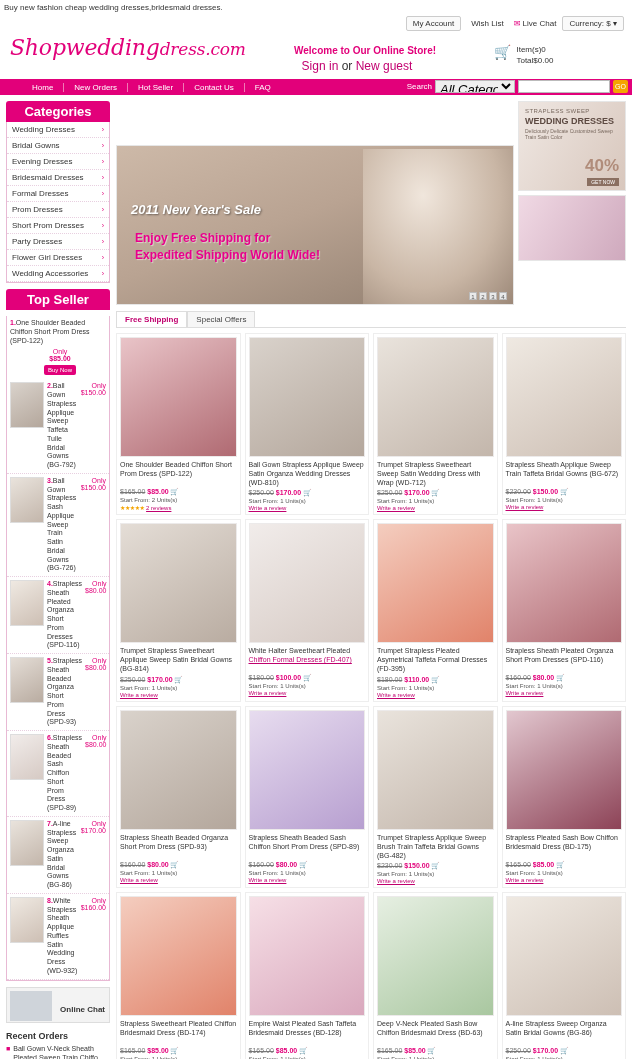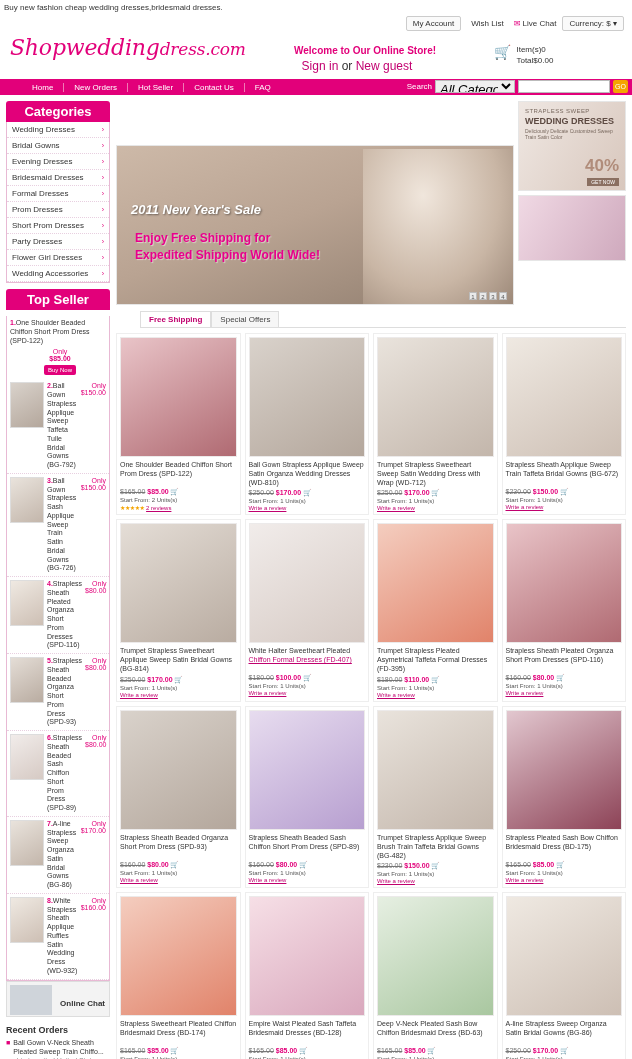--- a/index.html
+++ b/index.html
@@ -65,21 +65,21 @@
   .tsitem .price .only { color:#e2007a; }
   .big-first { display:block; }
   .big-first .row1 { font-size:7px; line-height:1.25; padding:3px; }
   .big-first .row1 .num { color:#e2007a; font-weight:bold; }
   .big-first .row2 { display:flex; gap:4px; padding:0 3px 4px 3px; align-items:flex-start; }
   .big-first .pbox { flex:1; text-align:center; font-size:7px; }
   .big-first .pbox .only { color:#e2007a; }
   .big-first .pbox .amt { color:#e2007a; font-weight:bold; }
   .buynow { background:#e2007a; color:#fff; font-size:6px; padding:2px 4px; border-radius:2px; display:inline-block; margin-top:3px;}
 
-  .chatbox { border:1px solid #ddd; height:36px; background:#f3f3f3; position:relative; overflow:hidden; }
+  .chatbox { margin-top:6px; border:1px solid #ddd; height:36px; background:#f3f3f3; position:relative; overflow:hidden; }
   .chatbox .ph { position:absolute; left:3px; top:3px; width:42px; height:30px; background:#cfd4da; }
   .chatbox .t { position:absolute; right:4px; bottom:8px; font-size:8px; font-weight:bold; color:#333; }
 
   .recent { margin-top:8px; }
   .recent h4 { margin:0 0 3px 0; font-size:9px; font-weight:bold; color:#333; }
   .recent .ritem { display:flex; gap:3px; font-size:7px; line-height:1.3; margin-bottom:5px; }
   .recent .ritem .b { color:#e2007a; }
   .recent .ritem .sub { color:#888; }
 
   
@@ -97,21 +97,21 @@
   .sidebanners { width:108px; display:flex; flex-direction:column; gap:4px; }
   .sb1 { height:90px; border:1px solid #e6e6e6; background:linear-gradient(120deg,#efe7e2,#d8c7bd); position:relative; }
   .sb1 .t1 { position:absolute; left:6px; top:6px; font-size:6px; color:#7a6a60; letter-spacing:.4px;}
   .sb1 .t2 { position:absolute; left:6px; top:14px; font-size:9px; font-weight:bold; color:#5d4a42; }
   .sb1 .t3 { position:absolute; left:6px; top:26px; font-size:5px; color:#7a6a60; }
   .sb1 .off { position:absolute; right:6px; bottom:14px; font-size:17px; font-weight:bold; color:#b08c7a;margin-left:40px; }
   .sb1 .btn { position:absolute; right:6px; bottom:4px; font-size:5px; color:#fff; background:#8a6f61; padding:1px 4px; }
   .sb2 { height:66px; border:1px solid #e6e6e6; background:linear-gradient(120deg,#f0d9e4,#cfa9bd); }
 
   
-  .tabs { display:flex; gap:0; margin-top:6px; border-bottom:1px solid #ddd;margin-left:24px; }
+  .tabs { display:flex; gap:0; margin-top:6px; border-bottom:1px solid #ddd; }
   .tab { font-size:8px; padding:3px 8px; border:1px solid #ddd; border-bottom:none; background:#f6f6f6; color:#444; }
   .tab.active { background:#fff; color:#c0006e; font-weight:bold; }
 
   
   .grid { display:grid; grid-template-columns: repeat(4, 1fr); gap:4px; padding-top:5px; }
   .card { border:1px solid #eee; padding:3px; background:#fff; }
   .card .img { height:120px; border:1px solid #eceaea; margin-bottom:3px; }
   .card .nm { font-size:7px; line-height:1.3; color:#333; min-height:26px; }
   .card .nm .lnk { color:#c0006e; text-decoration:underline; }
   .card .prices { font-size:7px; margin-top:2px; }

